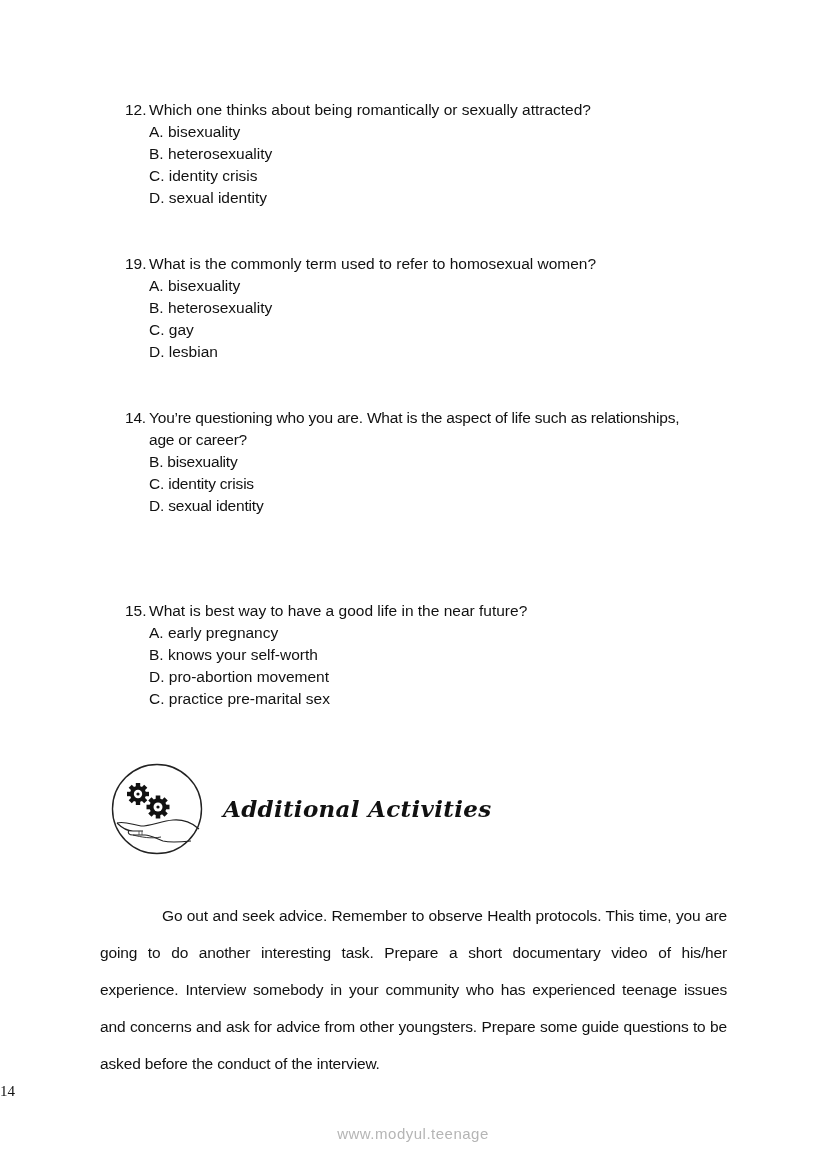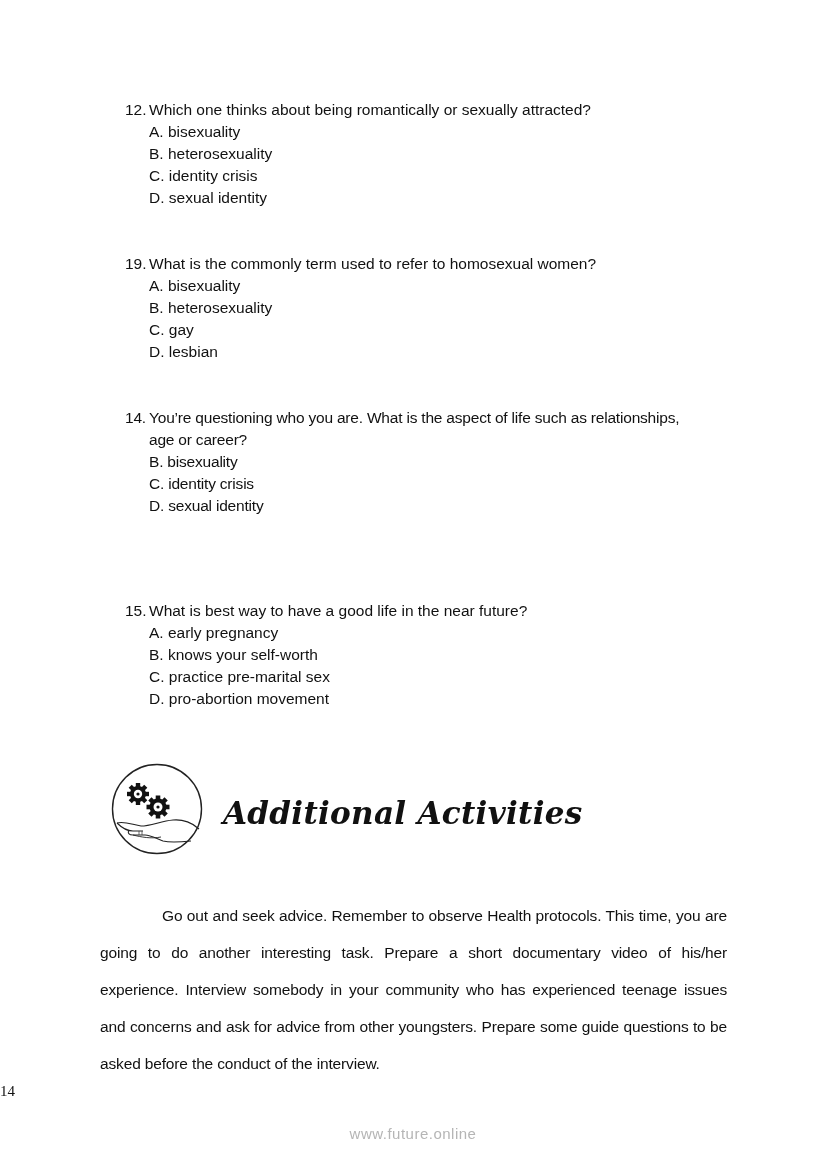--- a/index.html
+++ b/index.html
@@ -4,21 +4,21 @@
 <style>
   html, body { margin: 0; padding: 0; background: #ffffff; }
   body { width: 826px; height: 1169px; position: relative; overflow: hidden; color: #111; font-family: "Liberation Sans", sans-serif; }
   .q { position: absolute; left: 125px; font-size: 15.5px; line-height: 22px; }
   .q .stem { display: flex; }
   .q .num { width: 24px; }
   .q .opt { padding-left: 24px; }
   .q .cont { padding-left: 24px; }
   .q14 { font-family: "Liberation Sans", sans-serif; font-stretch: condensed; letter-spacing: -0.2px; }
   .icon-wrap { position: absolute; left: 111px; top: 763px; width: 92px; height: 92px; }
-  .heading { position: absolute; left: 223px; top: 795px; font-family: "DejaVu Serif", serif; font-style: italic; font-weight: bold; font-size: 31px; letter-spacing: 0.3px; }
+  .heading { position: absolute; left: 223px; top: 795px; font-family: "DejaVu Serif", serif; font-style: italic; font-weight: bold; font-size: 23px; letter-spacing: 0.3px; }
   .para { position: absolute; left: 100px; top: 897px; width: 627px; font-size: 15.5px; line-height: 37px; text-align: justify; letter-spacing: -0.15px; }
   .para .indent { display: inline-block; width: 62px; }
   .page-num { position: absolute; left: 0; width: 826px; top: 1083px; text-align: left; font-family: "Liberation Serif", serif; font-size: 15px; }
   .watermark { position: absolute; left: 0; width: 826px; top: 1125px; text-align: center; font-size: 15px; color: #b5b5b5; letter-spacing: 0.5px; }
 </style>
 </head>
 <body>
 
 <div class="q" style="top:99px;">
   <div class="stem">
@@ -53,22 +53,22 @@
   <div class="opt">D. sexual identity</div>
 </div>
 
 <div class="q" style="top:584px;margin-top:16px;">
   <div class="stem">
     <span class="num">15.</span>
     <span>What is best way to have a good life in the near future?</span>
   </div>
   <div class="opt">A. early pregnancy</div>
   <div class="opt">B. knows your self-worth</div>
+  <div class="opt">D. pro-abortion movement</div>
   <div class="opt">C. practice pre-marital sex</div>
-  <div class="opt">D. pro-abortion movement</div>
 </div>
 
 <div class="icon-wrap">
   <svg width="92" height="92" viewBox="0 0 92 92" xmlns="http://www.w3.org/2000/svg">
     <circle cx="46" cy="46" r="44.5" fill="none" stroke="#222" stroke-width="1.4"></circle>
 
     <g transform="translate(27,31)">
       <g fill="#111">
         <circle r="8"></circle>
         <rect x="-2.2" y="-11" width="4.4" height="22"></rect>
@@ -99,13 +99,13 @@
     <line x1="28" y1="68" x2="28" y2="72" stroke="#444" stroke-width="0.8"></line>
     <line x1="31" y1="68" x2="31" y2="72" stroke="#444" stroke-width="0.8"></line>
   </svg>
 </div>
 
 <div class="heading">Additional Activities</div>
 
 <div class="para"><span class="indent"></span><span>Go out and seek advice. Remember to observe Health protocols. This time, you are going to do another interesting task. Prepare a short documentary video of his/her experience. Interview somebody in your community who has experienced teenage issues and concerns and ask for advice from other youngsters. Prepare some guide questions to be asked before the conduct of the interview.</span></div>
 
 <div class="page-num">14</div>
-<div class="watermark">www.future.online</div>
+<div class="watermark">www.modyul.teenage</div>
 
 </body></html>

